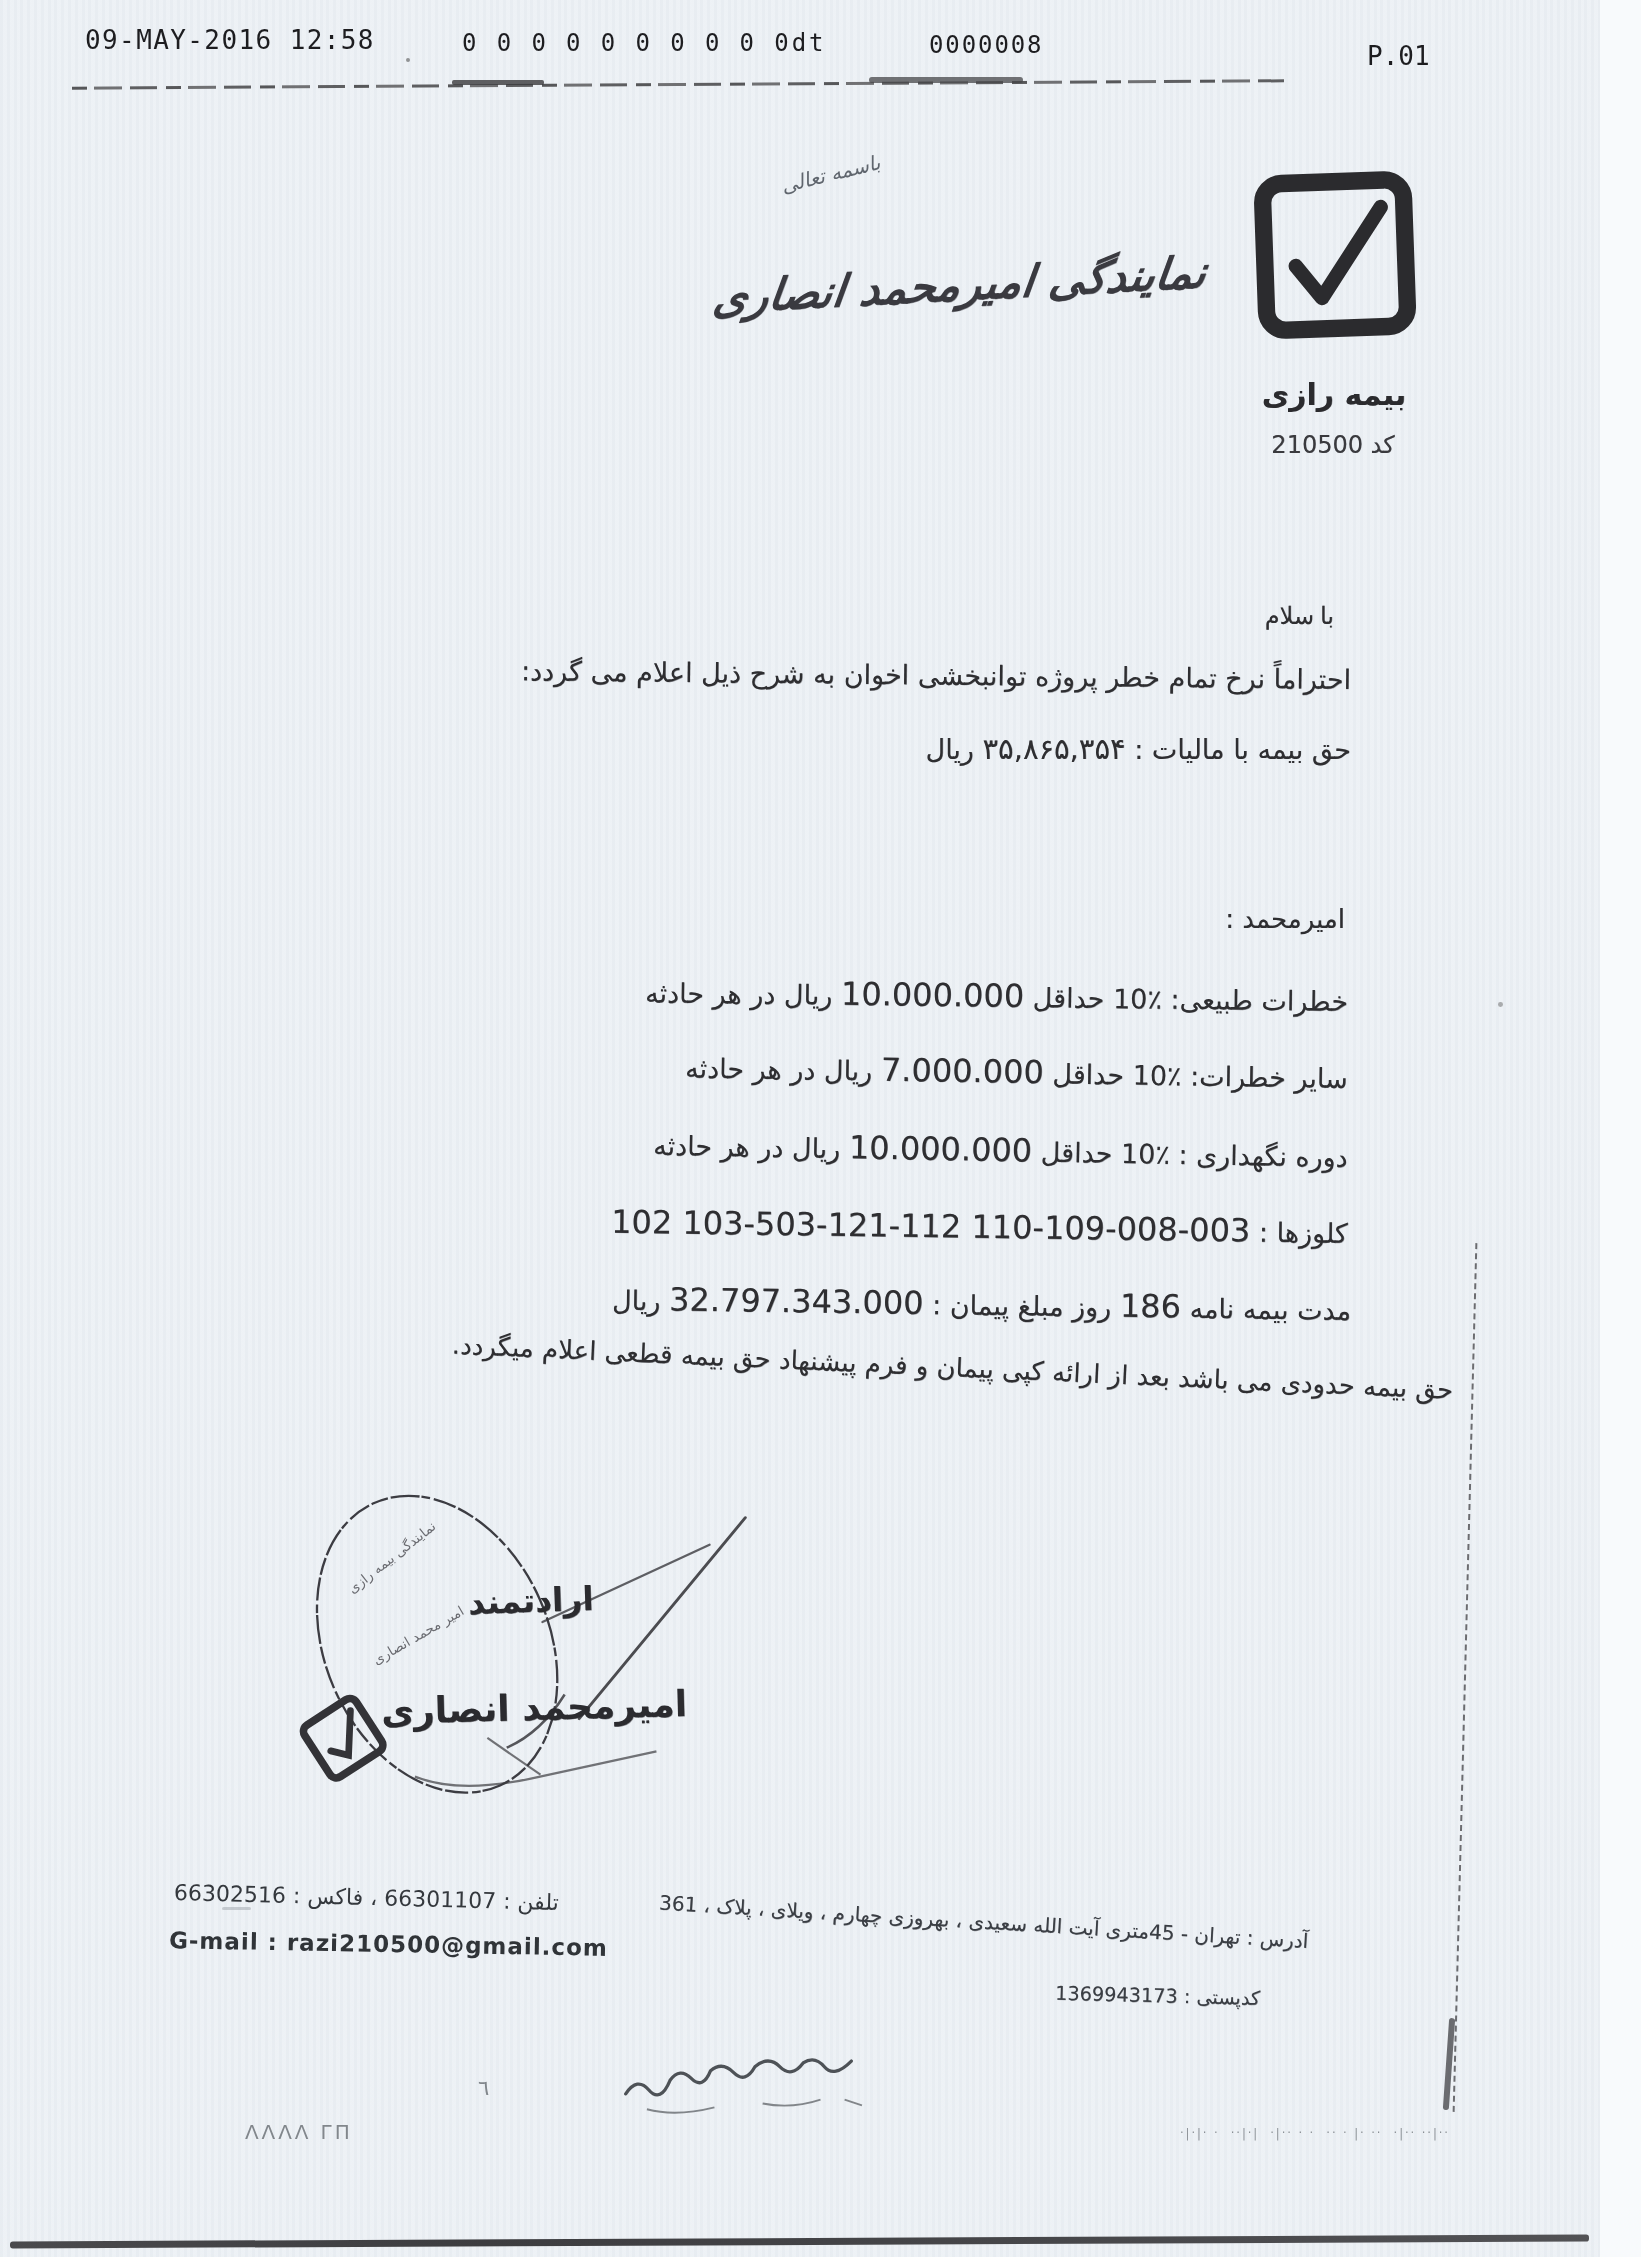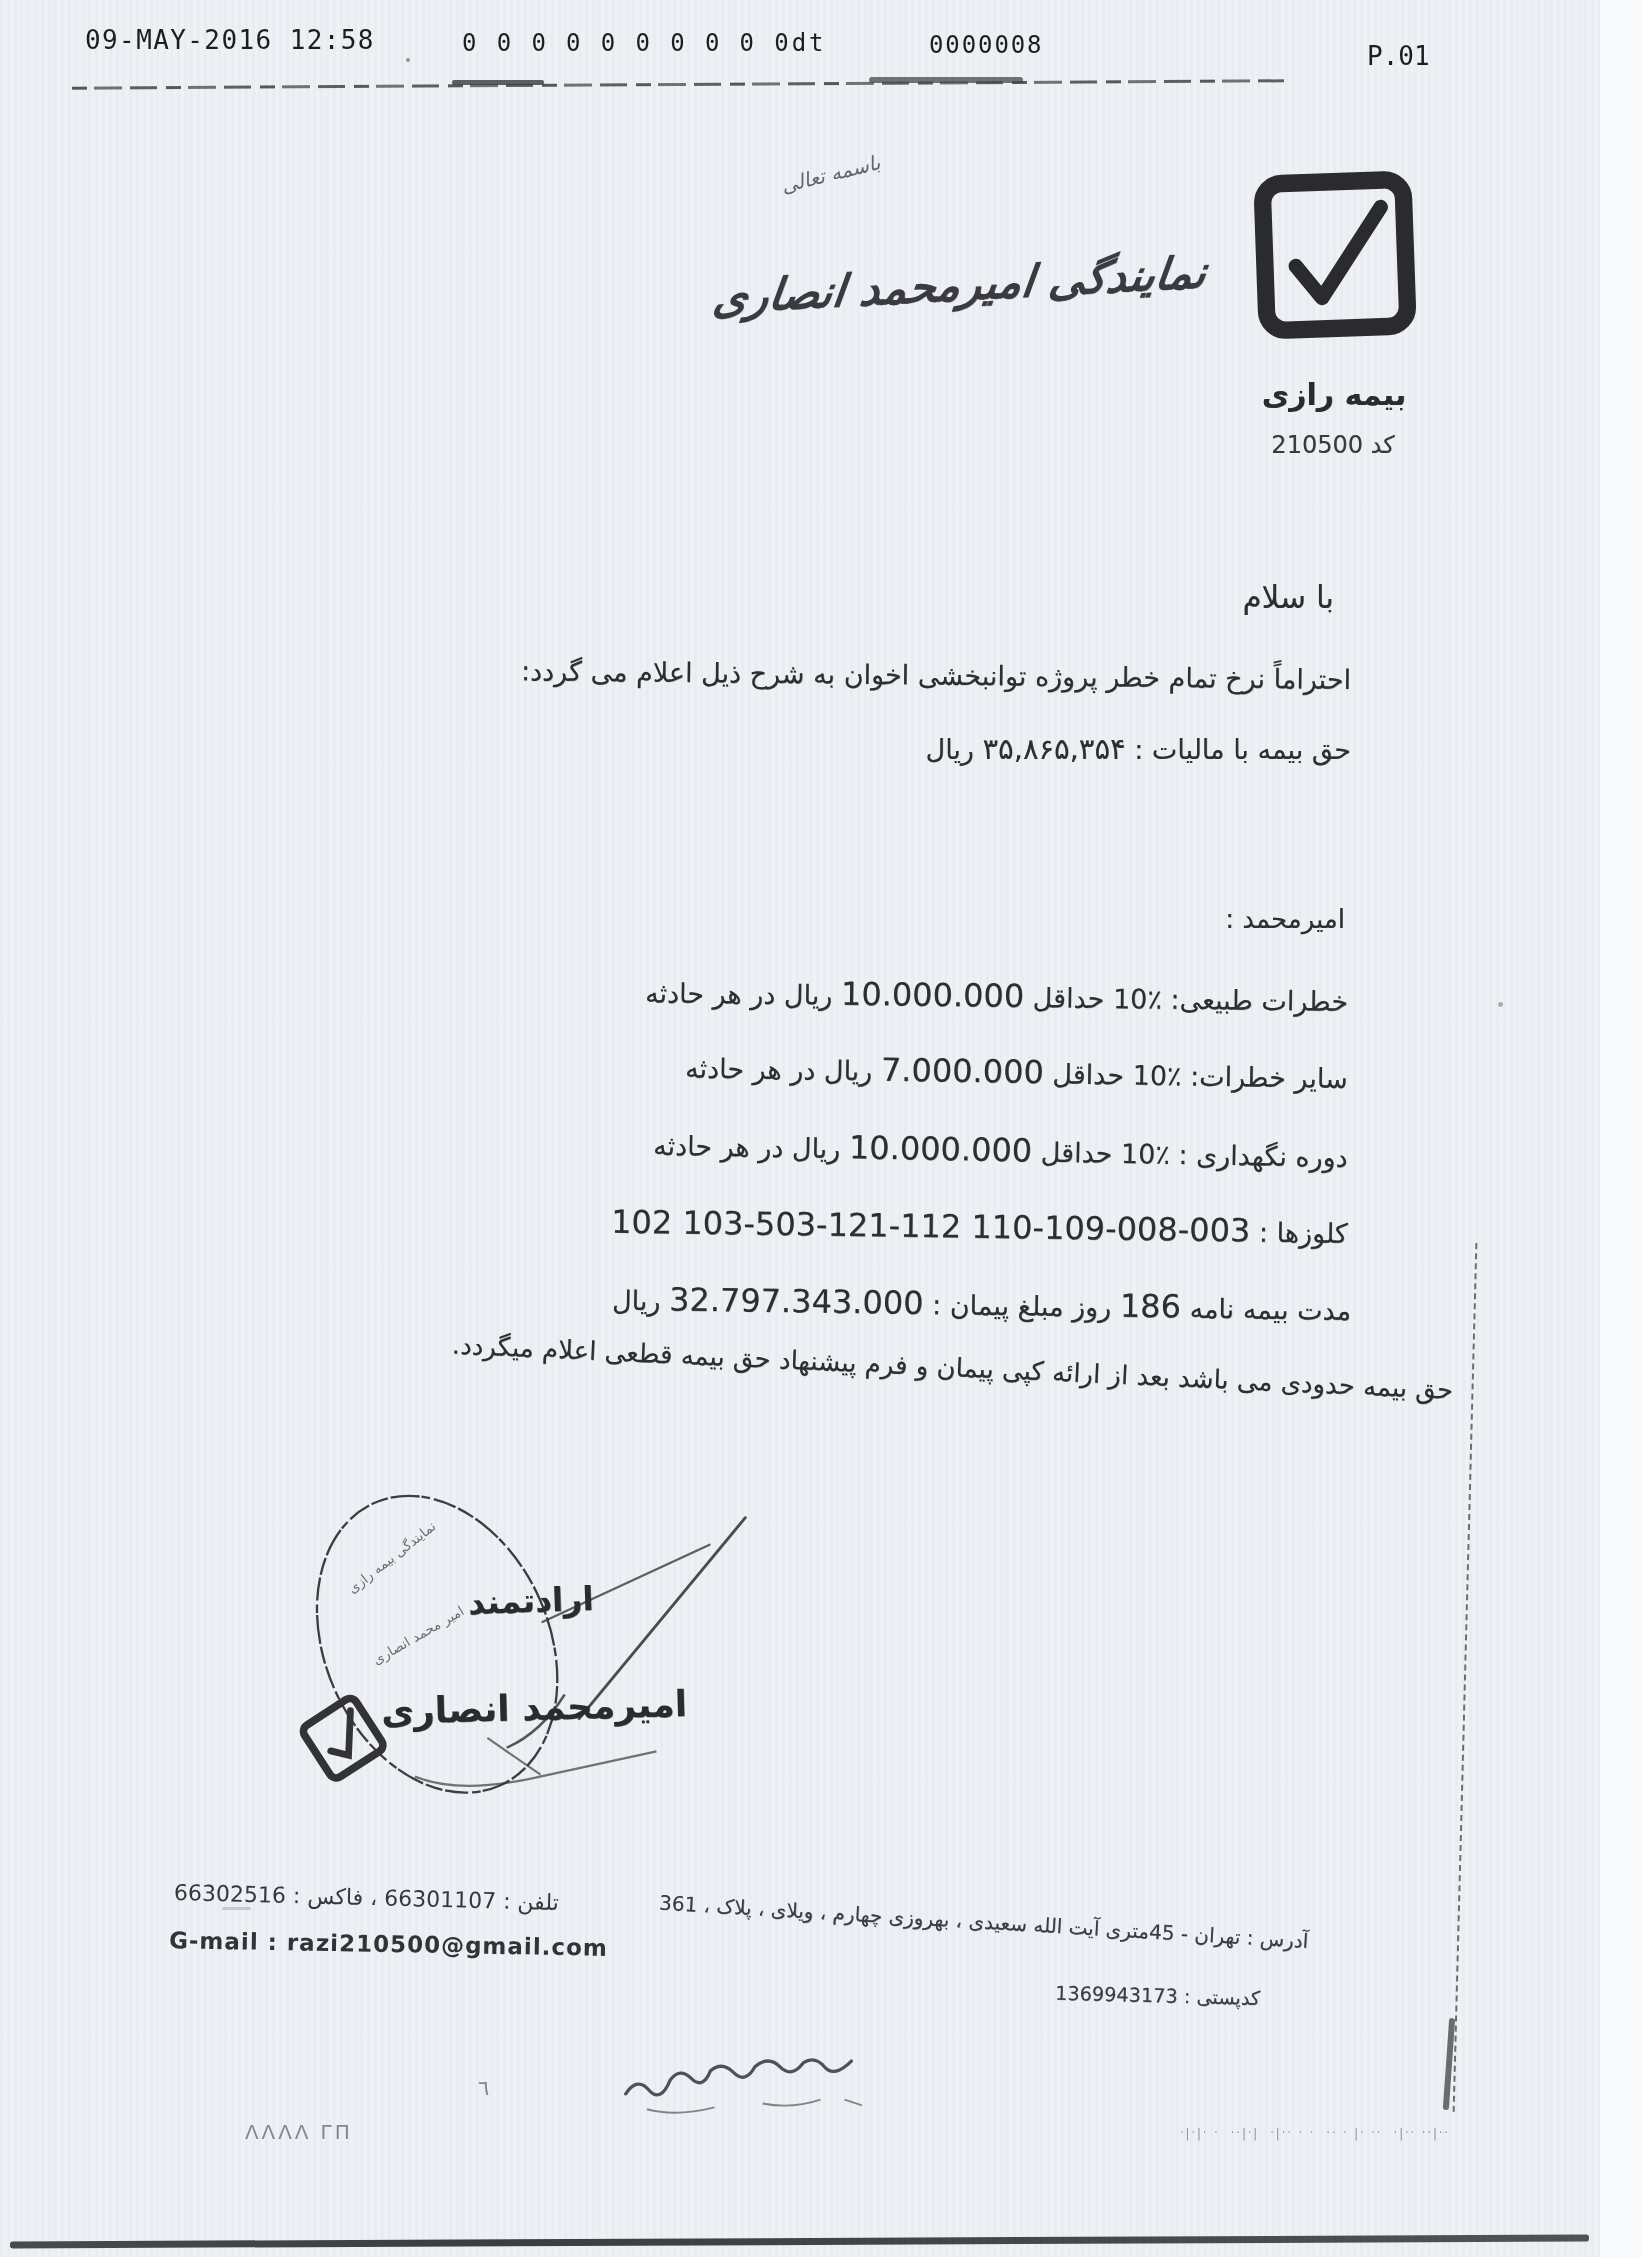--- a/index.html
+++ b/index.html
@@ -44,21 +44,21 @@
   <div class="abs" style="left:1253px;top:170px;width:166px;height:170px;transform:rotate(-2deg);">
     <svg width="166" height="170" viewBox="0 0 172 176">
       <rect x="12" y="12" width="146" height="152" rx="20" fill="none" stroke="#2b2b2e" stroke-width="18"></rect>
       <polyline points="44,98 70,132 134,40" fill="none" stroke="#2b2b2e" stroke-width="15" stroke-linecap="round" stroke-linejoin="round"></polyline>
     </svg>
   </div>
   <div class="abs fa" style="left:1249px;top:377px;width:170px;text-align:center;font-size:30px;font-weight:bold;letter-spacing:2.9px;color:#2b2b2e;filter:blur(0.4px);">بیمه رازی</div>
   <div class="abs fa" style="left:1263px;top:431px;width:140px;text-align:center;font-size:24px;color:#3a3a3e;">کد 210500</div>
 
 
-  <div class="abs fa bodyline" style="right:307px;top:579px;font-size:31px;">با سلام</div>
+  <div class="abs fa bodyline" style="right:307px;top:602px;font-size:24px;font-family:Liberation Serif, serif;">با سلام</div>
 
   <div class="abs fa bodyline" style="right:290px;top:664px;transform:rotate(0.6deg);transform-origin:right center;">احتراماً نرخ تمام خطر پروژه توانبخشی اخوان به شرح ذیل اعلام می گردد:</div>
 
   <div class="abs fa bodyline" style="right:290px;top:732px;">
     <span>حق بیمه با مالیات :</span>
     <span class="num" style="font-size:29px;">۳۵,۸۶۵,۳۵۴</span>
     <span>ریال</span>
   </div>
 
   <div class="abs fa bodyline" style="right:296px;top:904px;font-size:26px;">امیرمحمد :</div>

